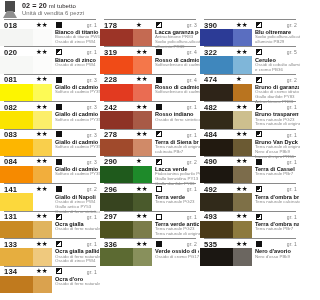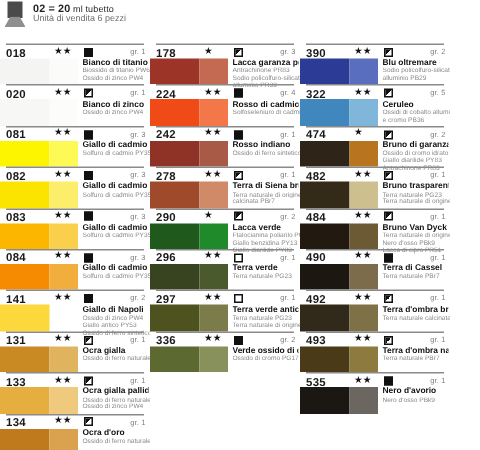--- a/index.html
+++ b/index.html
@@ -16,21 +16,21 @@
   .header{position:absolute;left:0;top:0;width:300px;height:19px;}
   .tube-icon{position:absolute;left:3px;top:1px;width:14px;height:17px;}
   .tube-body{position:absolute;left:2px;top:0;width:10px;height:11px;background:#4a4a4a;}
   .tube-cap{position:absolute;left:0px;top:10px;width:14px;height:7px;background:#8f8f8f;
             clip-path:polygon(28% 0,72% 0,100% 100%,0 100%);}
   .hdr-l1{position:absolute;left:22px;top:1px;font-size:7.2px;font-weight:bold;letter-spacing:.1px;white-space:nowrap;}
   .hdr-l1 .unit{font-weight:normal;font-size:6px;}
   .hdr-l2{position:absolute;left:22px;top:10px;font-size:6px;color:#6f6f6f;white-space:nowrap;}
 
   
-  .grid{position:absolute;left:0;top:29px;width:300px;height:241px;
+  .grid{position:absolute;left:0;top:19px;width:300px;height:241px;
         display:grid;grid-template-columns:repeat(3,100px);column-gap:0;}
   .col{display:flex;flex-direction:column;}
 
   .entry{position:relative;height:27.4px;box-sizing:border-box;padding-left:4px;padding-right:2px;}
   .rule{position:absolute;left:4px;right:4px;top:0;height:1px;background:#8a8a8a;}
 
   .code{position:absolute;left:4px;top:1.5px;font-size:7.6px;font-weight:bold;letter-spacing:.2px;color:#1a1a1a;}
 
   .marks{position:absolute;left:36px;top:2.5px;display:flex;align-items:center;gap:1px;}
   .star{font-size:6.5px;line-height:6.5px;color:#111;}
@@ -257,31 +257,48 @@
           </div>
           <div class="name">Lacca garanza perm. scura</div>
           <div class="pig">
             <div>Antrachinone PR83</div>
             <div>Sodio policolfuro-silicato</div>
             <div>alluminio PR39</div>
           </div>
         </div>
         <div class="entry">
           <div class="rule"></div>
-          <div class="code">224</div>
+          <div class="code">319</div>
           <div class="marks">
             <span class="star">★★</span>
           </div>
           <div class="opa full"></div>
           <div class="gp">gr. 4</div>
           <div class="swatchwrap">
             <div class="sw-solid" style="background: rgb(240, 75, 23);"></div>
             <div class="sw-tint" style="background: rgb(244, 119, 74);"></div>
           </div>
           <div class="name">Rosso di cadmio arancio</div>
+          <div class="pig">
+            <div>Solfoseleniuro di cadmio PR108</div>
+          </div>
+        </div>
+        <div class="entry">
+          <div class="rule"></div>
+          <div class="code">228</div>
+          <div class="marks">
+            <span class="star">★★</span>
+          </div>
+          <div class="opa full"></div>
+          <div class="gp">gr. 4</div>
+          <div class="swatchwrap">
+            <div class="sw-solid" style="background: rgb(226, 58, 32);"></div>
+            <div class="sw-tint" style="background: rgb(234, 108, 82);"></div>
+          </div>
+          <div class="name">Rosso di cadmio medio</div>
           <div class="pig">
             <div>Solfoseleniuro di cadmio PR108</div>
           </div>
         </div>
         <div class="entry">
           <div class="rule"></div>
           <div class="code">242</div>
           <div class="marks">
             <span class="star">★★</span>
           </div>

